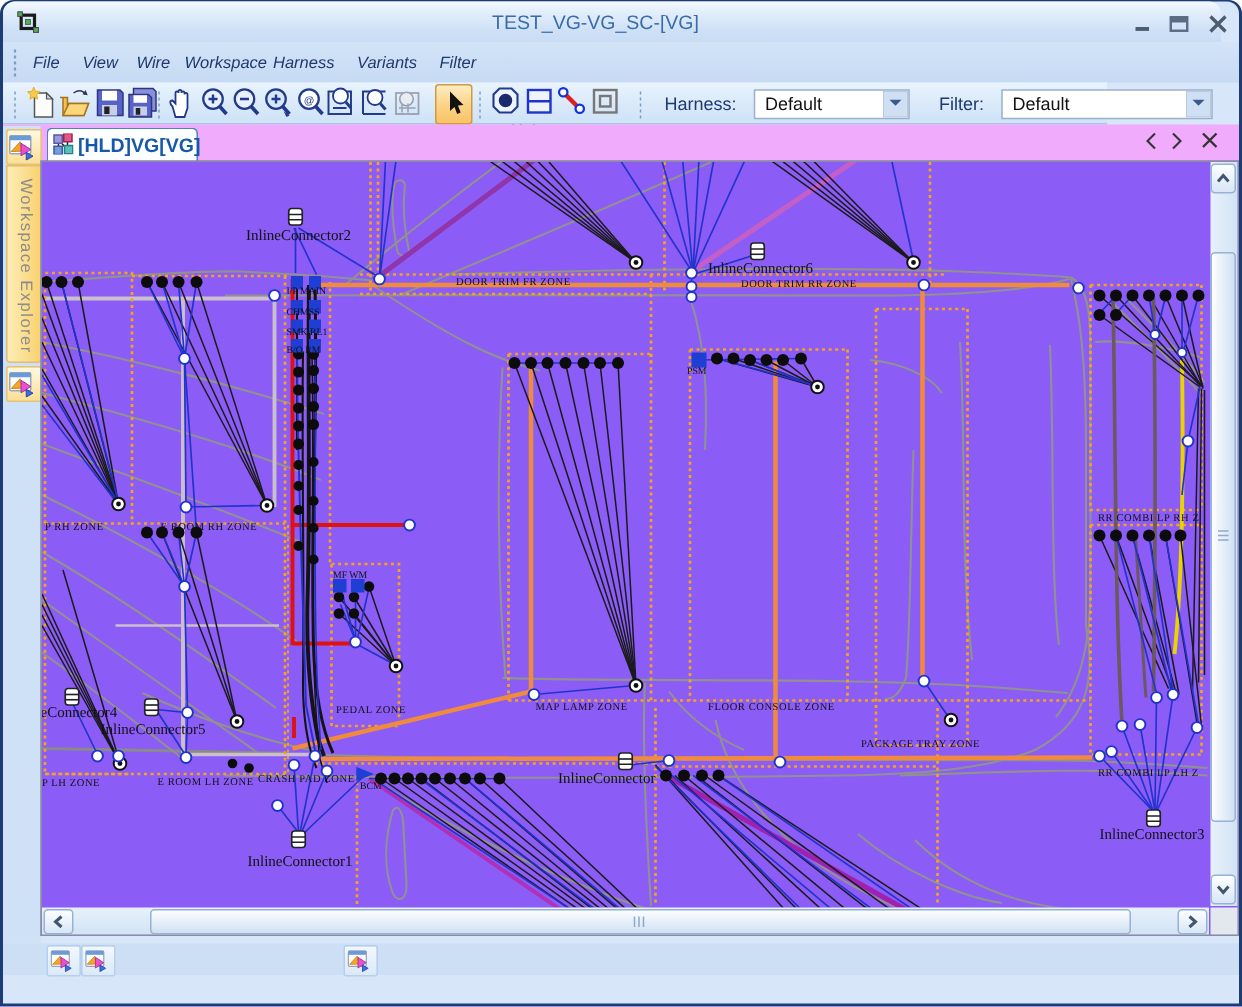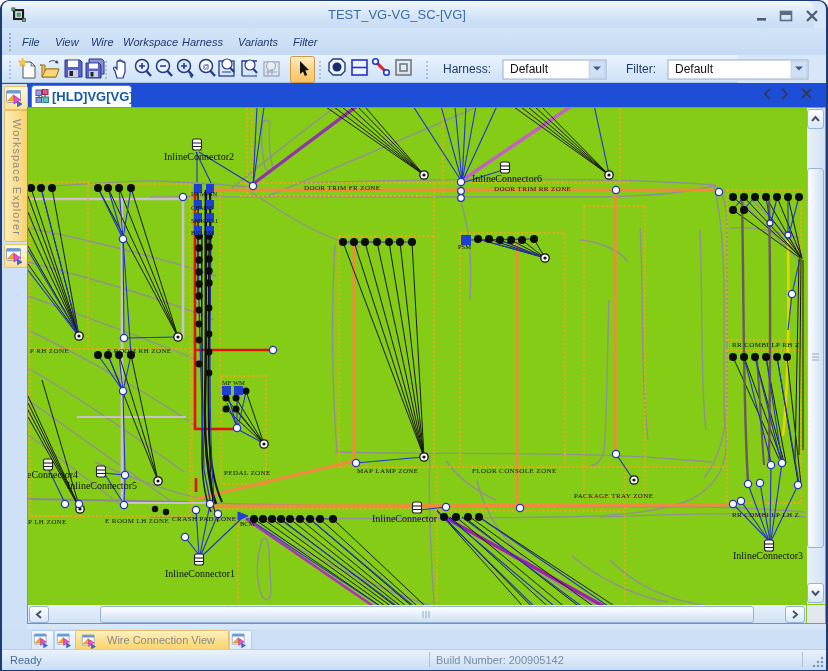--- a/index.html
+++ b/index.html
@@ -8,29 +8,29 @@
   #inner{position:absolute;left:2px;top:1px;right:2px;bottom:2px;background:#d7e6f8;border-radius:8px 8px 0 0;}
   #titlebar{position:absolute;left:0;top:0;width:812px;height:27px;border-radius:8px 8px 0 0;
     background:linear-gradient(180deg,#f4f9fe 0%,#e1edfb 30%,#cfe1f6 70%,#c8dcf4 100%);}
   #title{position:absolute;left:326px;top:6px;font-size:13px;color:#3a6ca8;}
   #appicon{position:absolute;left:9px;top:6px;width:16px;height:16px;}
   #menubar{position:absolute;left:0;top:27px;width:824px;height:27px;
     background:linear-gradient(180deg,#d3e4f8 0%,#cbdef5 60%,#c6daf4 100%);font-style:italic;}
   .menuitem{position:absolute;top:8px;font-size:11px;color:#1e3a6e;}
   #toolbar{position:absolute;left:0;top:54px;width:736px;height:27px;
     background:linear-gradient(180deg,#e9f3fd 0%,#dcebfa 45%,#cfe2f7 100%);border-bottom:1px solid #a9c4e4;}
-  #tabrow{position:absolute;left:0;top:82px;width:824px;height:25px;background:#1d4ed8;}
+  #tabrow{position:absolute;left:0;top:82px;width:824px;height:25px;background:#f0abfc;}
   #doctab{position:absolute;left:29px;top:2px;width:99px;height:23px;background:#fdfeff;
     border:1px solid #4f81bd;border-bottom:none;border-radius:4px 4px 0 0;}
   #doctab span{position:absolute;left:20px;top:3px;font-size:13px;font-weight:bold;color:#1659a8;}
   #sidebar{position:absolute;left:0;top:83px;width:25px;height:545px;background:#cfe1f6;}
   .sideicon{position:absolute;left:2px;width:22px;height:22px;background:linear-gradient(180deg,#fff8e0,#fbdf96);border:1px solid #e9c36a;border-radius:2px;}
   #sidetab{position:absolute;left:2px;top:26px;width:22px;height:130px;background:linear-gradient(90deg,#fdeeb6,#f9d16e);border:1px solid #e8bd62;border-radius:0 0 3px 3px;}
   #sidetext{position:absolute;left:4px;top:8px;width:14px;font-size:11px;color:#8b8b8b;writing-mode:vertical-rl;letter-spacing:1px;}
-  #canvasframe{position:absolute;left:25px;top:106px;width:797px;height:515px;border:1px solid #888f98;background:#84cc16;}
+  #canvasframe{position:absolute;left:25px;top:106px;width:797px;height:515px;border:1px solid #888f98;background:#8b5cf6;}
   #vscroll{position:absolute;right:0;top:0;width:18px;height:496px;background:linear-gradient(90deg,#e8f1fb,#d2e2f4);}
   #hscroll{position:absolute;left:0;bottom:0;width:778px;height:18px;background:linear-gradient(180deg,#e8f1fb,#d2e2f4);}
   .sbtn{position:absolute;background:linear-gradient(180deg,#fdfeff,#d8e6f6);border:1px solid #96b2d4;border-radius:3px;color:#41536e;font-size:10px;font-weight:bold;text-align:center;}
   #vthumb{position:absolute;right:1px;top:60px;width:15px;height:378px;background:linear-gradient(90deg,#fdfeff,#cfe0f3);border:1px solid #96b2d4;border-radius:3px;}
   #hthumb{position:absolute;left:72px;top:1px;width:652px;height:15px;background:linear-gradient(180deg,#fdfeff,#cfe0f3);border:1px solid #96b2d4;border-radius:3px;}
   #corner{position:absolute;right:0;bottom:0;width:18px;height:18px;background:#e3e8ee;}
   #btabs{position:absolute;left:0;top:628px;width:824px;height:21px;background:#cddff4;}
   .btabicon{position:absolute;top:1px;width:21px;height:19px;background:linear-gradient(180deg,#f3f8fe,#dbe9f8);border:1px solid #b6cfec;border-radius:2px;}
   #btab{position:absolute;left:73px;top:1px;width:152px;height:19px;background:linear-gradient(180deg,#fdf1c0 0%,#fbdf8e 50%,#f9d470 100%);border:1px solid #e8c06a;border-radius:2px;}
   #btab span{position:absolute;left:31px;top:3px;font-size:11px;color:#8b8b8b;}
@@ -813,48 +813,22 @@
             <path d="M9,8.5 l6.5,4.2 -6.5,4.2 z" fill="#ea4fd0" stroke="#a12790" stroke-width="0.6"></path>
             <path d="M12.5,14.5 l4.5,2.6 -4.5,2.6 z" fill="#3b6fe0" stroke="#1f3da0" stroke-width="0.6"></path>
           </svg></div>
     <div class="btabicon" style="left:52px;"><svg width="19" height="17" viewBox="0 0 20 20">
             <rect x="1.5" y="3.5" width="14" height="12" rx="1" fill="#fdfdfd" stroke="#98a8bc"></rect>
             <rect x="1.5" y="3.5" width="14" height="3" fill="#6a9ad8"></rect>
             <path d="M2.5,14 L8.5,7.5 v2.6 l3.2,0 v3.6 z" fill="#f6a623" stroke="#c47d12" stroke-width="0.6"></path>
             <path d="M9,8.5 l6.5,4.2 -6.5,4.2 z" fill="#ea4fd0" stroke="#a12790" stroke-width="0.6"></path>
             <path d="M12.5,14.5 l4.5,2.6 -4.5,2.6 z" fill="#3b6fe0" stroke="#1f3da0" stroke-width="0.6"></path>
           </svg></div>
-    <div id="btab">
-      <svg width="19" height="17" viewBox="0 0 20 20" style="position:absolute;left:4px;top:1px;">
-            <rect x="1.5" y="3.5" width="14" height="12" rx="1" fill="#fdfdfd" stroke="#98a8bc"></rect>
-            <rect x="1.5" y="3.5" width="14" height="3" fill="#6a9ad8"></rect>
-            <path d="M2.5,14 L8.5,7.5 v2.6 l3.2,0 v3.6 z" fill="#f6a623" stroke="#c47d12" stroke-width="0.6"></path>
-            <path d="M9,8.5 l6.5,4.2 -6.5,4.2 z" fill="#ea4fd0" stroke="#a12790" stroke-width="0.6"></path>
-            <path d="M12.5,14.5 l4.5,2.6 -4.5,2.6 z" fill="#3b6fe0" stroke="#1f3da0" stroke-width="0.6"></path>
-          </svg>
-      <span>Wire Connection View</span>
-    </div>
     <div class="btabicon" style="left:227px;"><svg width="19" height="17" viewBox="0 0 20 20">
             <rect x="1.5" y="3.5" width="14" height="12" rx="1" fill="#fdfdfd" stroke="#98a8bc"></rect>
             <rect x="1.5" y="3.5" width="14" height="3" fill="#6a9ad8"></rect>
             <path d="M2.5,14 L8.5,7.5 v2.6 l3.2,0 v3.6 z" fill="#f6a623" stroke="#c47d12" stroke-width="0.6"></path>
             <path d="M9,8.5 l6.5,4.2 -6.5,4.2 z" fill="#ea4fd0" stroke="#a12790" stroke-width="0.6"></path>
             <path d="M12.5,14.5 l4.5,2.6 -4.5,2.6 z" fill="#3b6fe0" stroke="#1f3da0" stroke-width="0.6"></path>
           </svg></div>
   </div>
-  <div id="statusbar">
-    <div class="txt" style="left:8px;">Ready</div>
-    <div style="position:absolute;left:427px;top:2px;width:1px;height:15px;background:#aebfd8;"></div>
-    <div class="txt" style="left:434px;color:#7a8ba5;">Build Number: 200905142</div>
-    <div style="position:absolute;left:800px;top:2px;width:1px;height:15px;background:#aebfd8;"></div>
-    <svg width="14" height="14" style="position:absolute;right:1px;bottom:1px;">
-      <g fill="#7a90ad">
-            <circle cx="11" cy="3" r="1.2"></circle>
-            <circle cx="7" cy="7" r="1.2"></circle>
-            <circle cx="11" cy="7" r="1.2"></circle>
-            <circle cx="3" cy="11" r="1.2"></circle>
-            <circle cx="7" cy="11" r="1.2"></circle>
-            <circle cx="11" cy="11" r="1.2"></circle>
-          </g>
-    </svg>
-  </div>
  </div>
 </div>
 
 </body></html>

